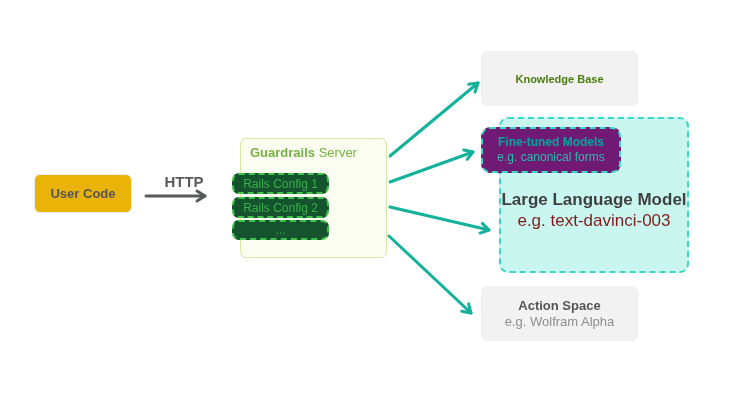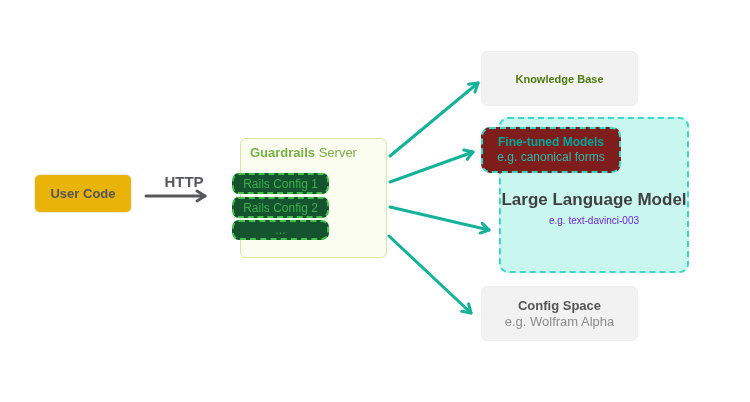--- a/index.html
+++ b/index.html
@@ -65,24 +65,24 @@
   .action-space .t1 { font-size: 13px; font-weight: bold; color: #555556; line-height: 16px; }
   .action-space .t2 { font-size: 13px; color: #8e8e8e; line-height: 16px; }
   
   .llm {
     left: 499px; top: 117px; width: 190px; height: 156px;
     background: #c9f7f0; border: 2px dashed #3bd8c5; border-radius: 9px;
     justify-content: flex-start; z-index: 2;
   }
   .llm-text { margin-top: 70px; }
   .llm .t1 { font-size: 17px; font-weight: bold; color: #404040; line-height: 22px; }
-  .llm .t2 { font-size: 10px; color: #6d28d9; line-height: 19px; }
+  .llm .t2 { font-size: 17px; color: #7f1d1d; line-height: 19px; }
   .fine-tuned {
     left: 481px; top: 127px; width: 140px; height: 46px;
-    background: #7f1d1d; border: 2px dashed #3bd8c5; border-radius: 9px;
+    background: #701a75; border: 2px dashed #3bd8c5; border-radius: 9px;
     z-index: 3;
   }
   .fine-tuned .t1 { font-size: 12px; font-weight: bold; color: #00a89b; line-height: 15px; }
   .fine-tuned .t2 { font-size: 12px; color: #2abcab; line-height: 15px; }
   .arrows { position: absolute; left: 0; top: 0; z-index: 4; pointer-events: none; }
 </style>
 </head>
 <body>
 
 <div class="canvas">
@@ -135,17 +135,17 @@
       <div class="t2">e.g. text-davinci-003</div>
     </div>
   </div>
 
   <div class="node fine-tuned">
     <div class="t1">Fine-tuned Models</div>
     <div class="t2">e.g. canonical forms</div>
   </div>
 
   <div class="node gray-box action-space">
-    <div class="t1">Config Space</div>
+    <div class="t1">Action Space</div>
     <div class="t2">e.g. Wolfram Alpha</div>
   </div>
 
 </div>
 
 </body></html>

